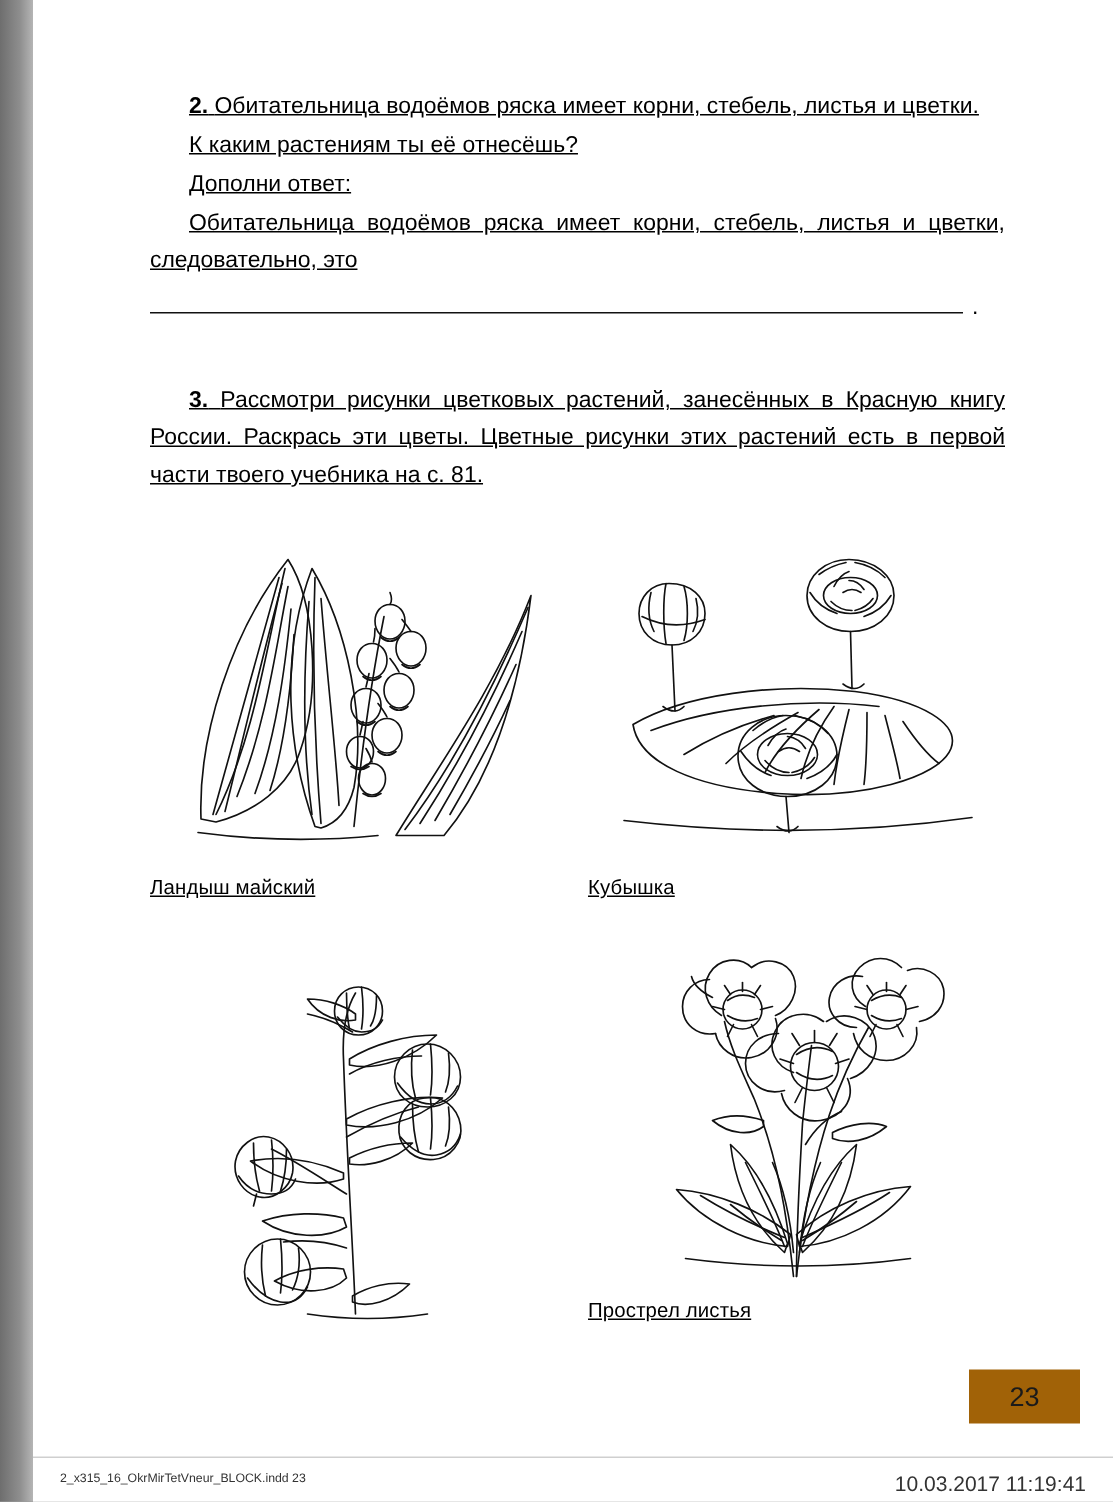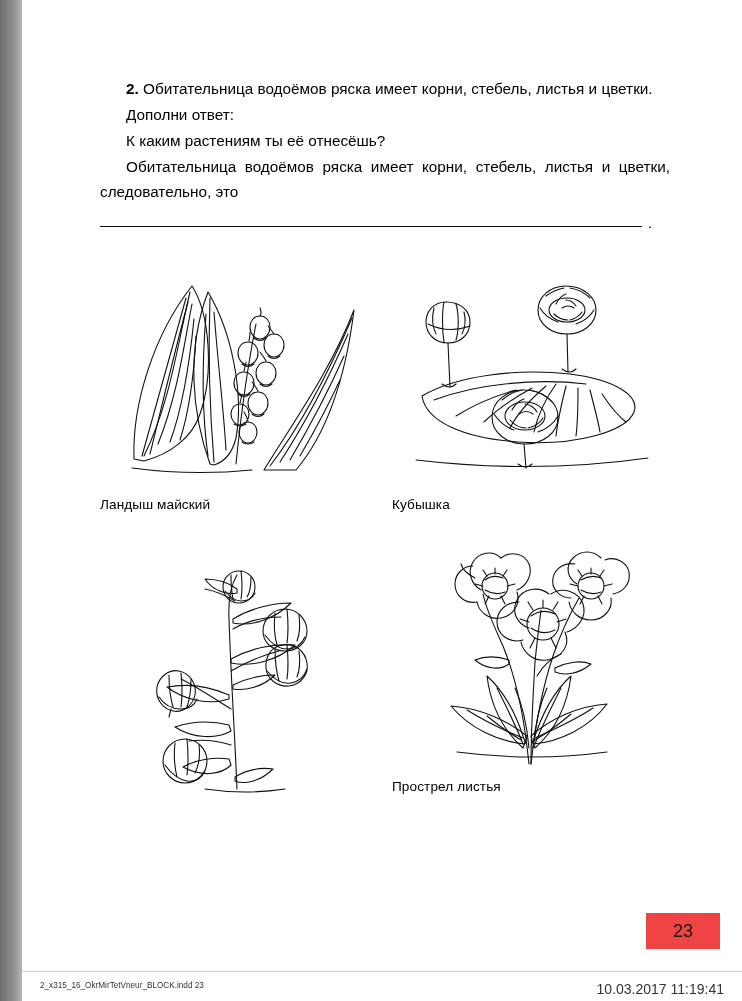--- a/index.html
+++ b/index.html
@@ -19,22 +19,23 @@
     background: #ffffff;
   }
   .page-shadow-left {
     position: absolute;
     left: 0; top: 0;
     width: 22px; height: 1001px;
     background: linear-gradient(to right, #6e6e6e 0%, #8e8e8e 60%, #b5b5b5 100%);
   }
   .content {
     position: absolute;
-    left: 78px; top: 76px;
+    left: 78px; top: 58px;
     width: 570px;
+    text-decoration: underline;
   }
 
   .para {
     font-size: 15.3px;
     line-height: 25px;
     color: #000;
     text-align: justify;
     text-justify: inter-word;
     margin: 0;
   }
@@ -84,21 +85,21 @@
     margin-top: 8px;
     letter-spacing: 0.1px;
   }
   .row2 { margin-top: 24px; }
 
   .page-number-chip {
     position: absolute;
     right: 22px;
     bottom: 52px;
     width: 74px; height: 36px;
-    background: #ef4444;
+    background: #a16207;
     display: flex;
     align-items: center;
     justify-content: center;
     font-size: 18px;
     color: #1a1a1a;
   }
 
   .footer {
     position: absolute;
     left: 0; bottom: 0;
@@ -125,29 +126,32 @@
 <body>
 
 <div class="page-shadow-left"></div>
 
 <div class="page">
 
   <div class="content">
 
     <div>
       <p class="para q2 indent"><span class="num">2.</span> <span>Обитательница водоёмов ряска имеет корни, стебель, листья и цветки.</span></p>
+      <p class="para sub indent">К каким растениям ты её отнесёшь?</p>
       <p class="para sub indent">Дополни ответ:</p>
-      <p class="para sub indent">К каким растениям ты её отнесёшь?</p>
       <p class="para sub indent">Обитательница водоёмов ряска имеет корни, стебель, листья и цветки, следовательно, это</p>
       <div class="answer-line-wrap">
         <div class="answer-line"></div>
         <div class="answer-dot">.</div>
       </div>
     </div>
 
+    <div class="q3">
+      <p class="para indent"><span class="num">3.</span> <span>Рассмотри рисунки цветковых растений, занесённых в Красную книгу России. Раскрась эти цветы. Цветные рисунки этих растений есть в первой части твоего учебника на с. 81.</span></p>
+    </div>
 
     <div class="figures">
 
       <div class="fig-row">
 
         <div class="fig">
           <svg class="art" width="250" height="225" viewBox="0 0 250 225">
             <g fill="none" stroke="#111" stroke-width="1.1" stroke-linecap="round" stroke-linejoin="round">
 
               <path d="M20 195 C18 140 40 70 78 22 C96 50 100 110 86 150 C78 174 56 190 30 197 Z"></path>

